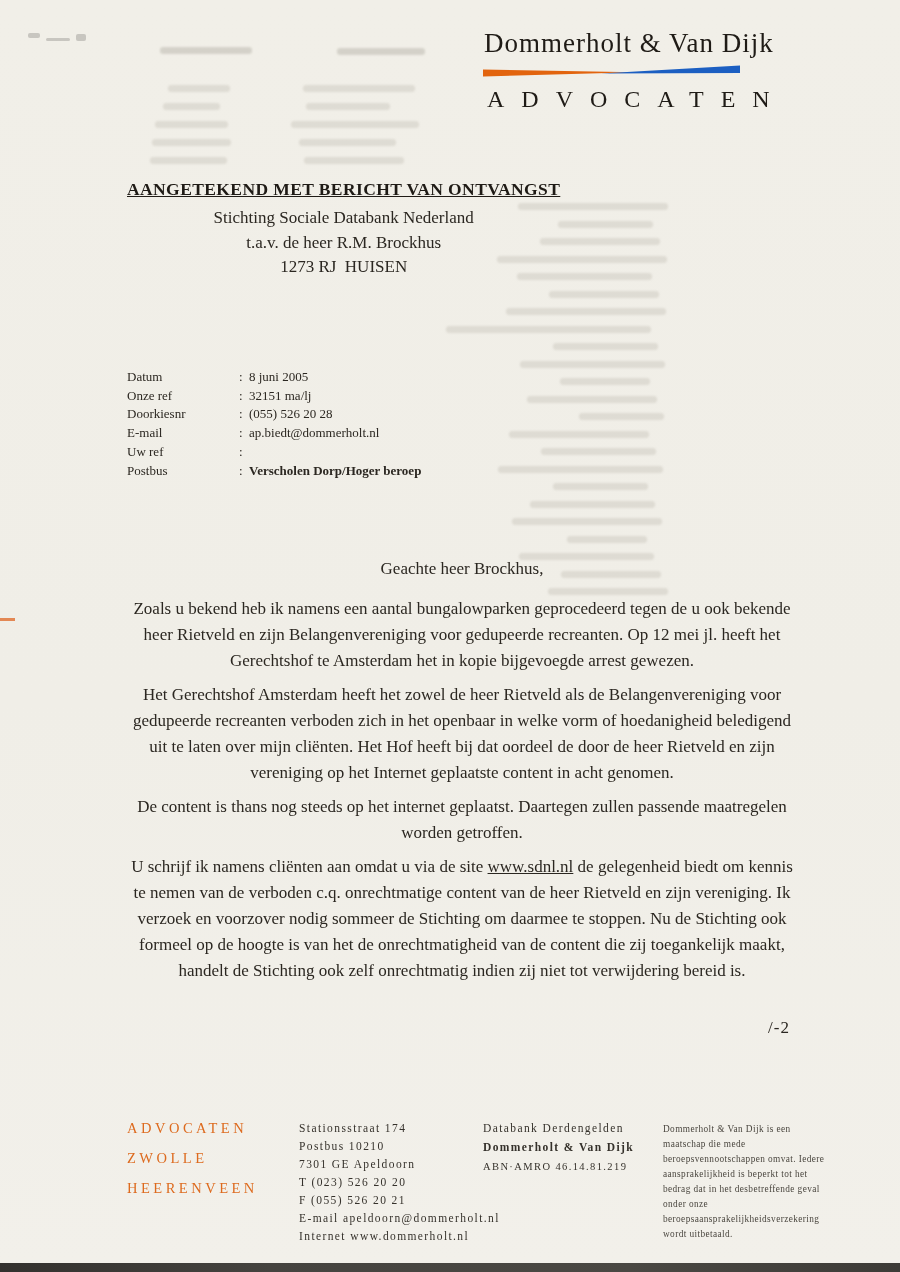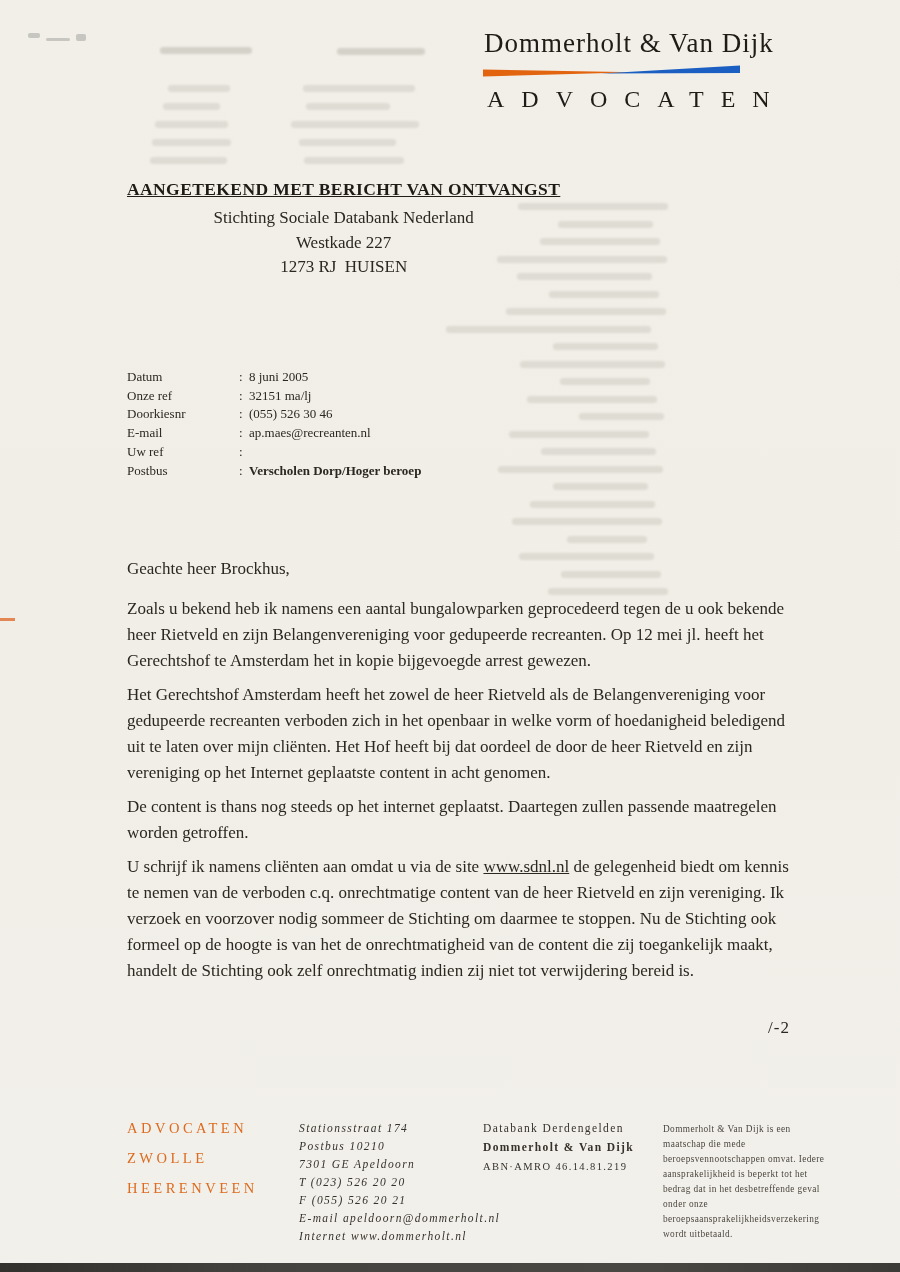--- a/index.html
+++ b/index.html
@@ -31,31 +31,31 @@
 
   
   .ref-fields { position:absolute; left:127px; top:368px; font-size:13px; }
   .ref-row { display:flex; line-height:18.7px; }
   .ref-label { width:112px; }
   .ref-colon { width:10px; }
   .ref-value { white-space:pre; }
   .ref-value.bold { font-weight:bold; }
 
   
-  .letter-body { position:absolute; left:127px; top:556px; width:670px; font-size:17px; line-height:26px; }
+  .letter-body { position:absolute; left:127px; top:556px; width:670px; font-size:17px; line-height:26px;text-align:center; }
   .salutation { margin:0 0 14px 0; }
   .letter-body p { margin:0 0 8px 0; }
   .seg-underline { text-decoration:underline; }
 
   .page-number { position:absolute; left:768px; top:1018px; font-size:17px; letter-spacing:1px; }
 
   
   .footer-offices { position:absolute; left:127px; top:1113px; color:#dd6a1e; font-size:14.5px; letter-spacing:3.5px; }
   .footer-offices .office-line { line-height:30px; }
-  .footer-address { position:absolute; left:299px; top:1119px; font-size:11.5px; letter-spacing:1.4px; color:#35312b;font-style:italic; }
+  .footer-address { position:absolute; left:299px; top:1119px; font-size:11.5px; letter-spacing:1.4px; color:#35312b; }
   .footer-address .addr-line { line-height:18px; white-space:nowrap; }
   .footer-derdengelden { position:absolute; left:483px; top:1119px; font-size:11.5px; letter-spacing:1.4px; color:#35312b; }
   .footer-derdengelden .dg-line { line-height:19px; white-space:nowrap; }
   .footer-derdengelden .dg-bold { font-weight:bold; }
   .footer-derdengelden .dg-small { font-size:10.5px; }
   .footer-disclaimer { position:absolute; left:663px; top:1122px; width:172px; font-size:9.3px; line-height:15px; letter-spacing:.4px; color:#4a463f; }
 </style>
 </head>
 <body>
 
@@ -107,45 +107,45 @@
   <svg class="swoosh" width="257" height="15" viewBox="0 0 257 15">
     <polygon id="swoosh-orange" points="0,5.5 0,12.5 152,8.2" fill="#e2640e"></polygon>
     <polygon id="swoosh-blue" points="118,9.5 257,1.5 257,9" fill="#1c5fc2"></polygon>
   </svg>
   <div class="advocaten">ADVOCATEN</div>
 
   <div class="recipient">
     <div class="registered">AANGETEKEND MET BERICHT VAN ONTVANGST</div>
     <div id="recipient-lines">
         <div class="recipient-line">Stichting Sociale Databank Nederland</div>
-        <div class="recipient-line">Westkade 227</div>
+        <div class="recipient-line">t.a.v. de heer R.M. Brockhus</div>
         <div class="recipient-line">1273 RJ  HUISEN</div>
       </div>
   </div>
 
   <div class="ref-fields" id="ref-fields">
       <div class="ref-row">
         <span class="ref-label">Datum</span>
         <span class="ref-colon">:</span>
         <span class="ref-value">8 juni 2005</span>
       </div>
       <div class="ref-row">
         <span class="ref-label">Onze ref</span>
         <span class="ref-colon">:</span>
         <span class="ref-value">32151 ma/lj</span>
       </div>
       <div class="ref-row">
         <span class="ref-label">Doorkiesnr</span>
         <span class="ref-colon">:</span>
-        <span class="ref-value">(055) 526 30 46</span>
+        <span class="ref-value">(055) 526 20 28</span>
       </div>
       <div class="ref-row">
         <span class="ref-label">E-mail</span>
         <span class="ref-colon">:</span>
-        <span class="ref-value">ap.maes@recreanten.nl</span>
+        <span class="ref-value">ap.biedt@dommerholt.nl</span>
       </div>
       <div class="ref-row">
         <span class="ref-label">Uw ref</span>
         <span class="ref-colon">:</span>
         <span class="ref-value"></span>
       </div>
       <div class="ref-row">
         <span class="ref-label">Postbus</span>
         <span class="ref-colon">:</span>
         <span class="ref-value bold">Verscholen Dorp/Hoger beroep</span>

